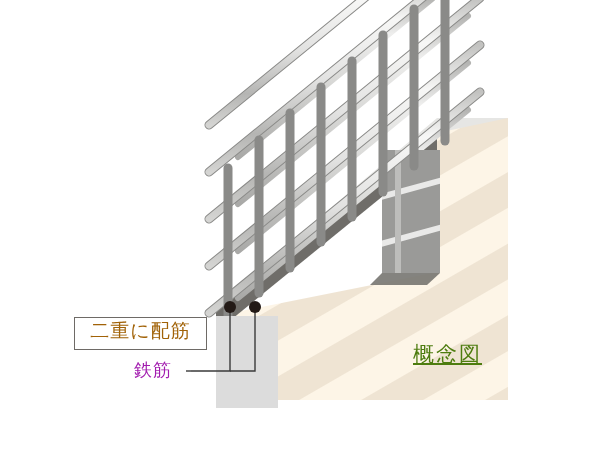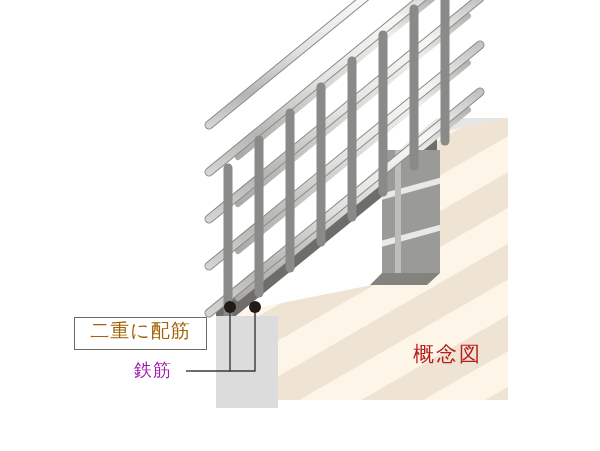--- a/index.html
+++ b/index.html
@@ -24,23 +24,24 @@
   #rebar-label{
     position:absolute;
     left:134px; top:358px;
     font-size:18px; color:#a21caf;
     letter-spacing:1px;
     white-space:nowrap;
   }
   #concept-label{
     position:absolute;
     left:413px; top:340px;
-    font-size:21px; color:#b91c1c;
+    font-size:21px; color:#4d7c0f;
     letter-spacing:2px;
     white-space:nowrap;
+    text-decoration:underline;
   }
 </style>
 </head>
 <body>
 
 <div id="stage">
 
   <svg id="scene" viewBox="0 0 600 451" width="600" height="451">
 
     <defs>

